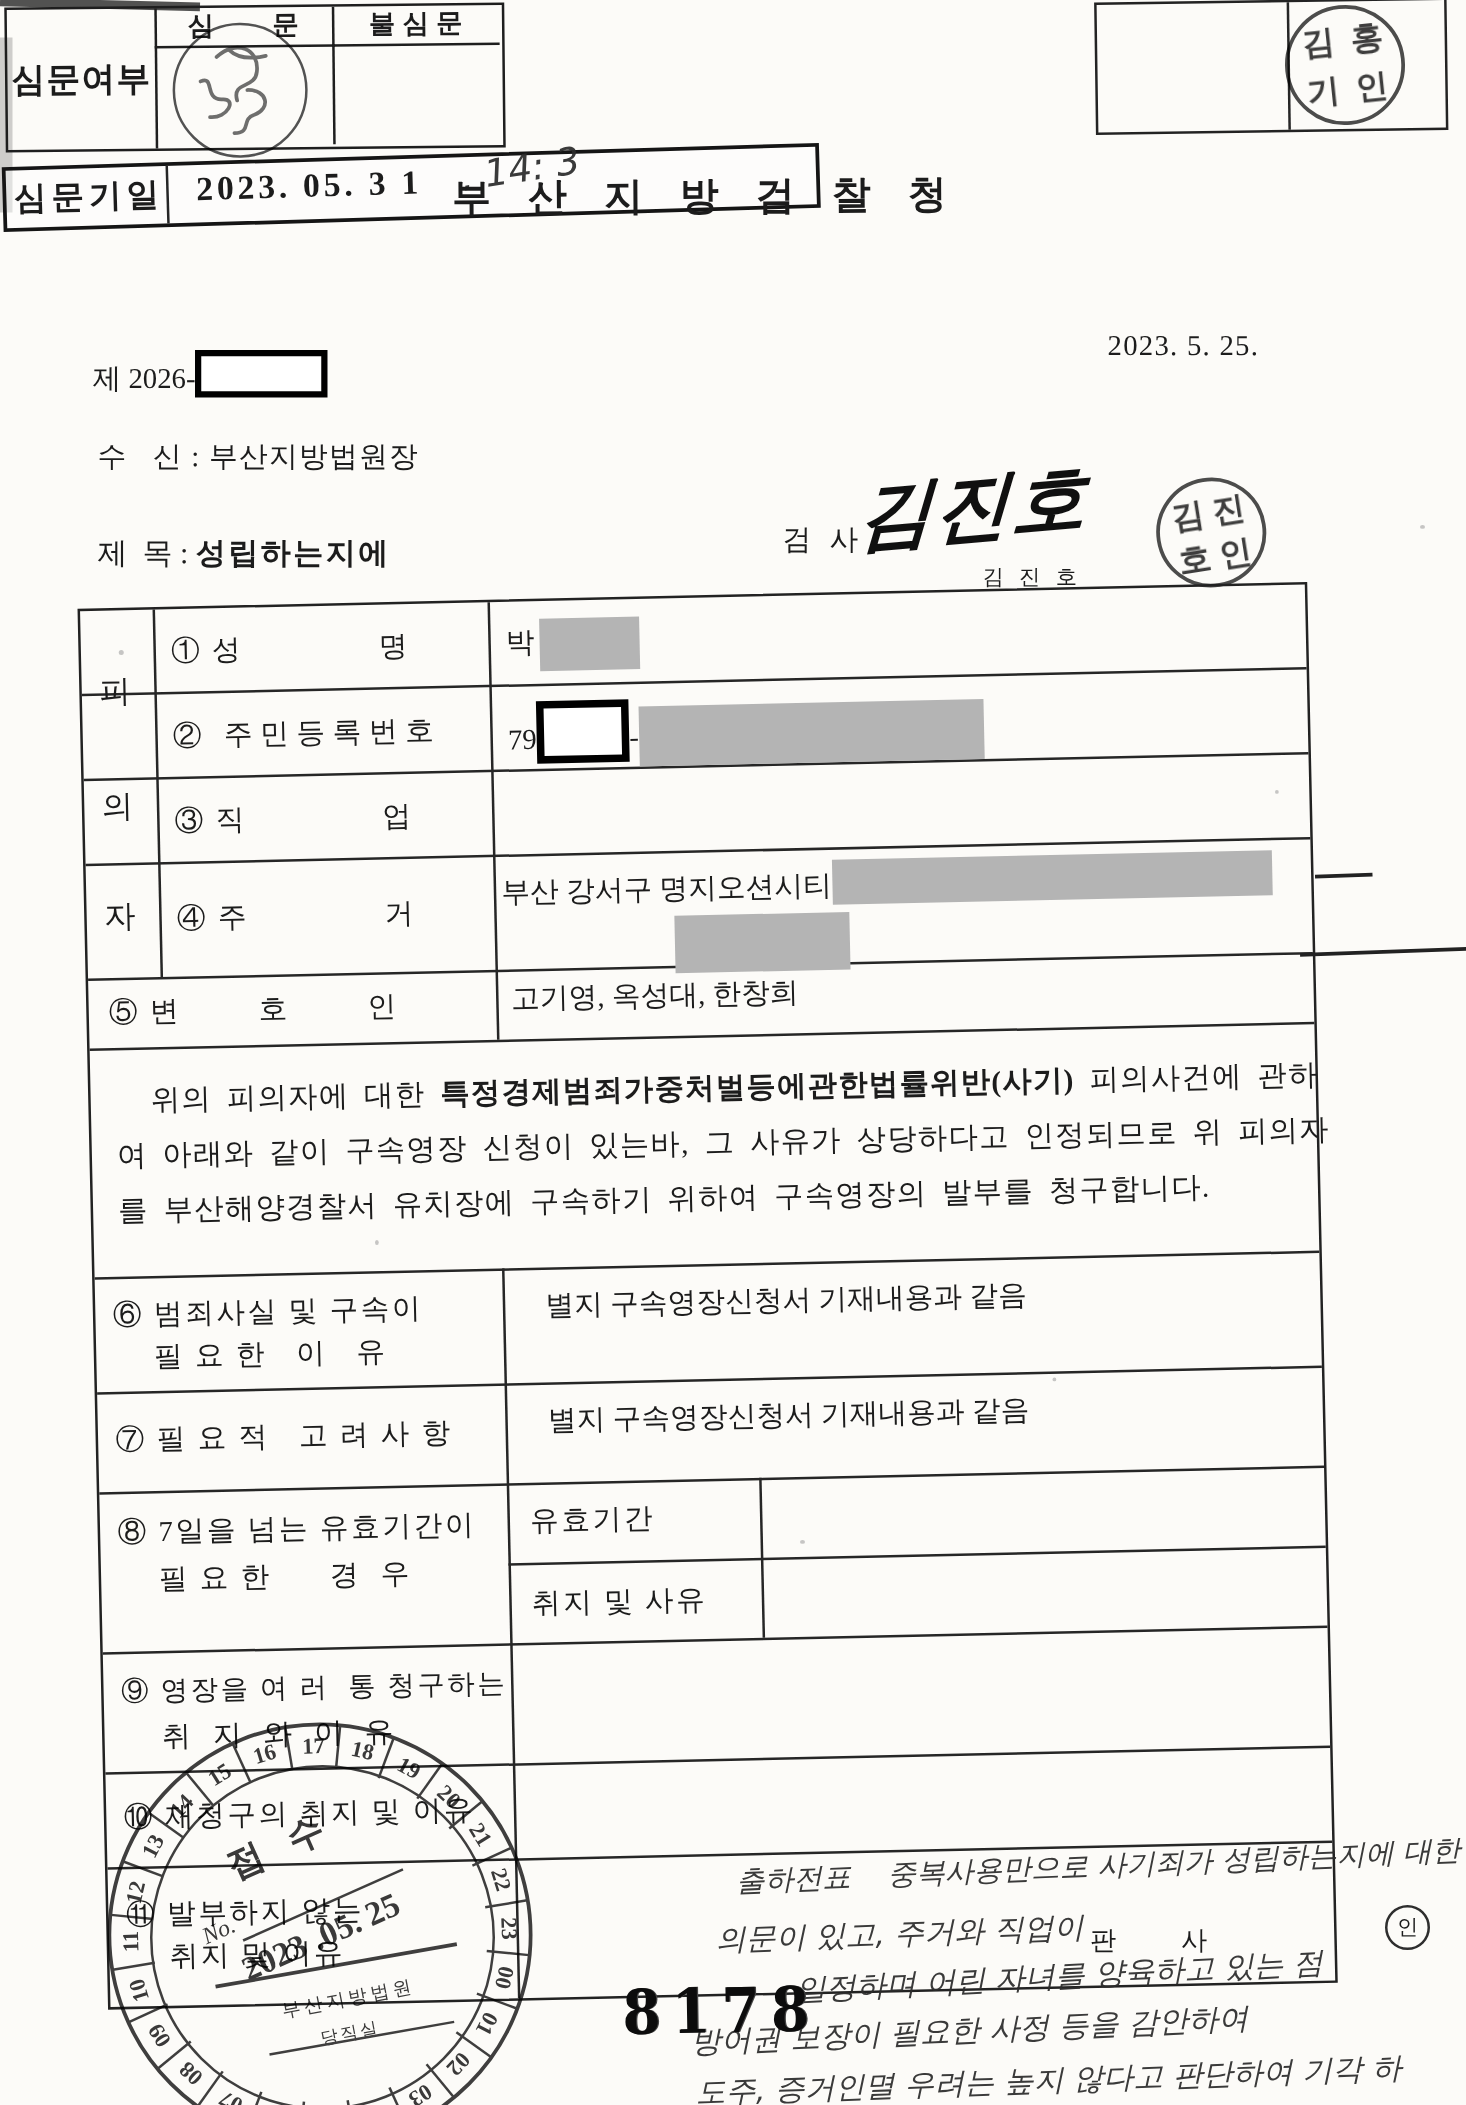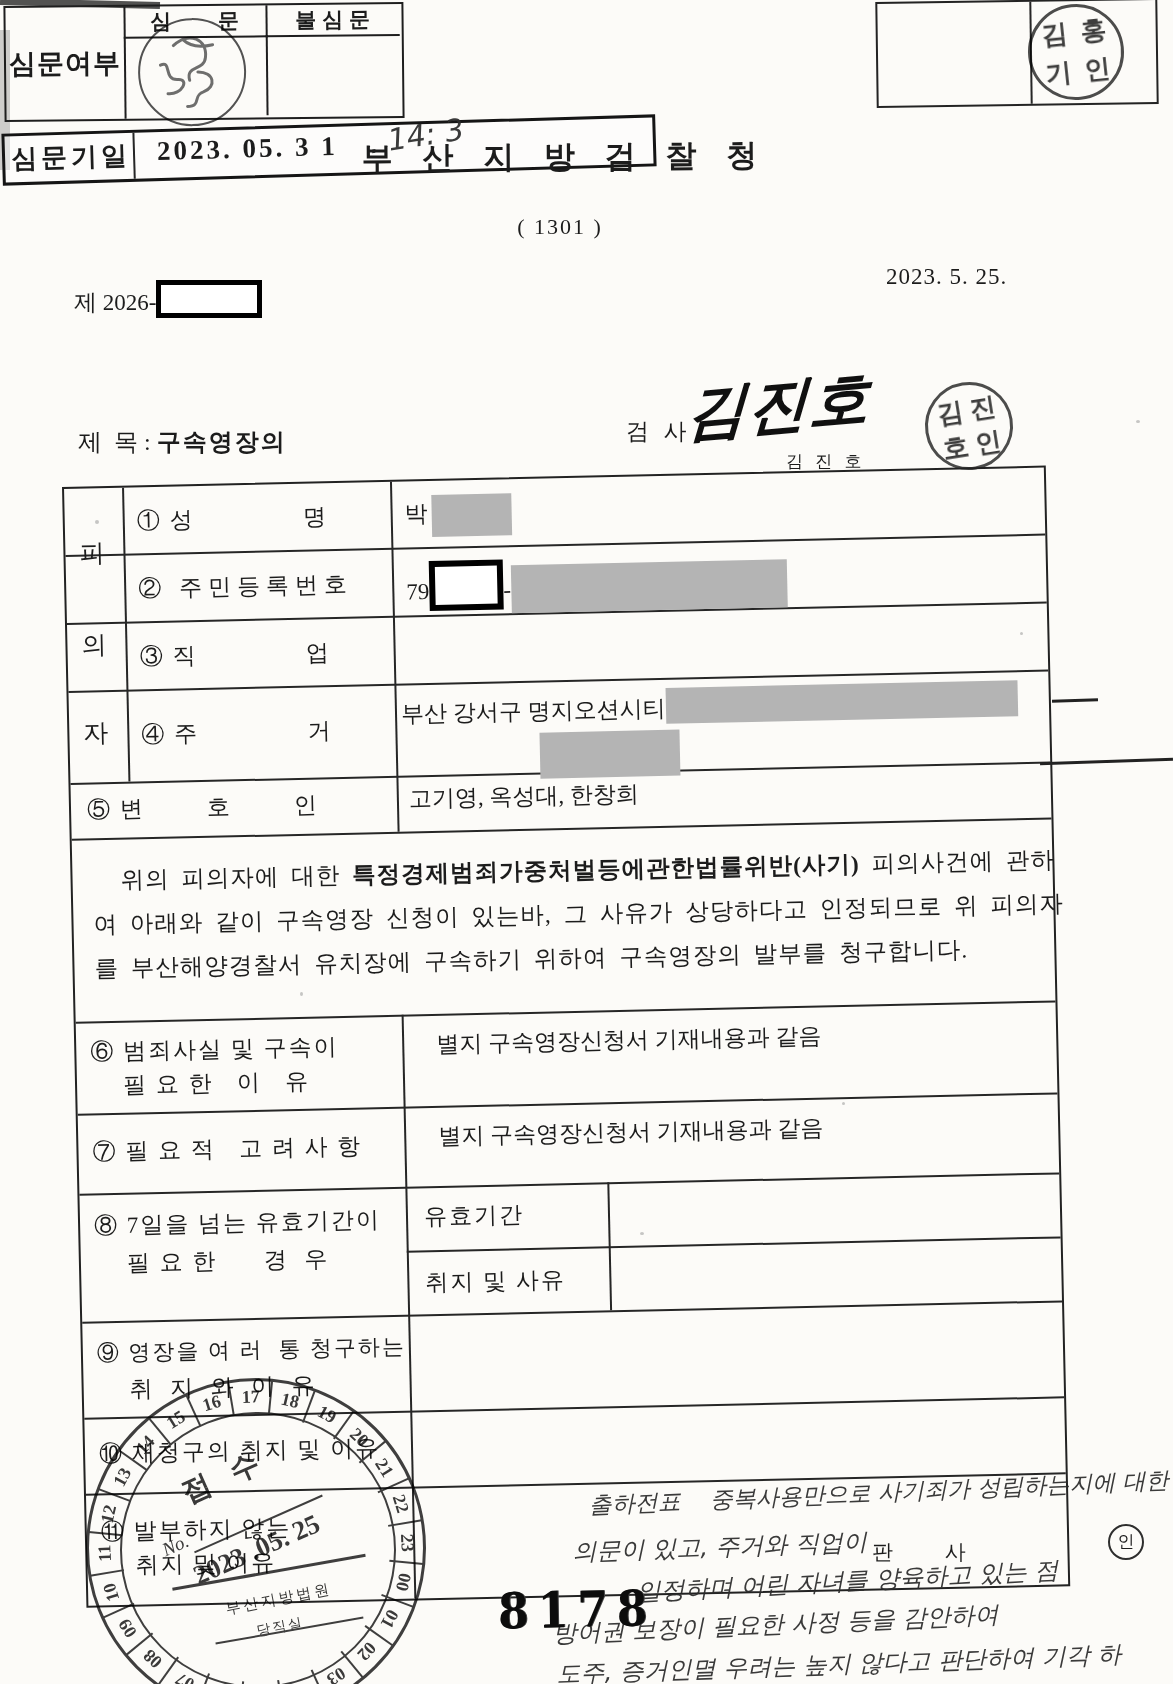--- a/index.html
+++ b/index.html
@@ -127,37 +127,37 @@
     <div class="vline" style="left:152px;top:0;height:100%;"></div>
   </div>
   <div class="seal" style="left:1028px;top:4px;width:96px;height:96px;padding:6px;box-sizing:border-box;transform:rotate(-6deg);">
     <span>김</span>
     <span>홍</span>
     <span>기</span>
     <span>인</span>
   </div>
 
   <div class="abs title">부 산 지 방 검 찰 청</div>
-  <div class="abs subcode">( 1301 )</div>
   <div class="abs docdate">2023. 5. 25.</div>
   <div class="abs docno">
     <span>제 2026-</span><span class="blackbox" style="width:96px;height:28px;"></span>
   </div>
 
+  <div class="abs meta-line pre" style="left:78px;top:350px;">수   신 : 부산지방법원장</div>
   <div class="abs meta-line pre" style="left:626px;top:416px;">검  사</div>
   <div class="abs sig">김진호</div>
   <div class="abs sig-name pre">김 진 호</div>
   <div class="seal" style="left:925px;top:382px;width:88px;height:88px;padding:8px;box-sizing:border-box;transform:rotate(-9deg);">
     <span>김</span>
     <span>진</span>
     <span>호</span>
     <span>인</span>
   </div>
   <div class="abs" style="left:78px;top:426px;font-size:24px;">
-    <span class="pre">제  목 : </span><span class="bold" style="letter-spacing:2px;">구속영장의</span>
+    <span class="pre">제  목 : </span><span class="bold" style="letter-spacing:2px;">성립하는지에</span>
   </div>
 
   <div class="abs main-table">
 
     <div class="hline" style="left:0;top:66px;width:100%;"></div>
     <div class="hline" style="left:0;top:134px;width:100%;"></div>
     <div class="hline" style="left:0;top:202px;width:100%;"></div>
     <div class="hline" style="left:0;top:294px;width:100%;"></div>
     <div class="hline" style="left:0;top:350px;width:100%;"></div>
     <div class="hline" style="left:0;top:533px;width:100%;"></div>

